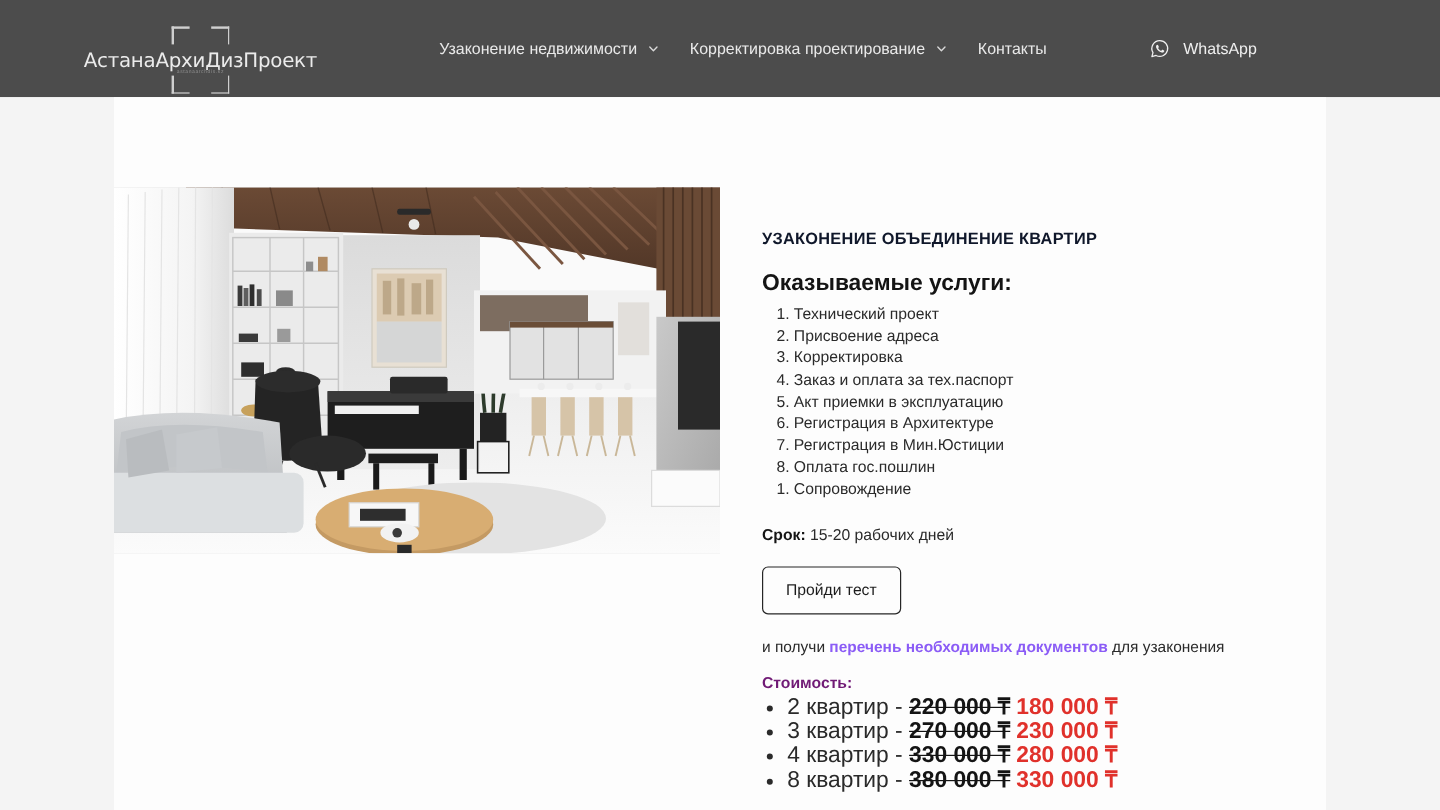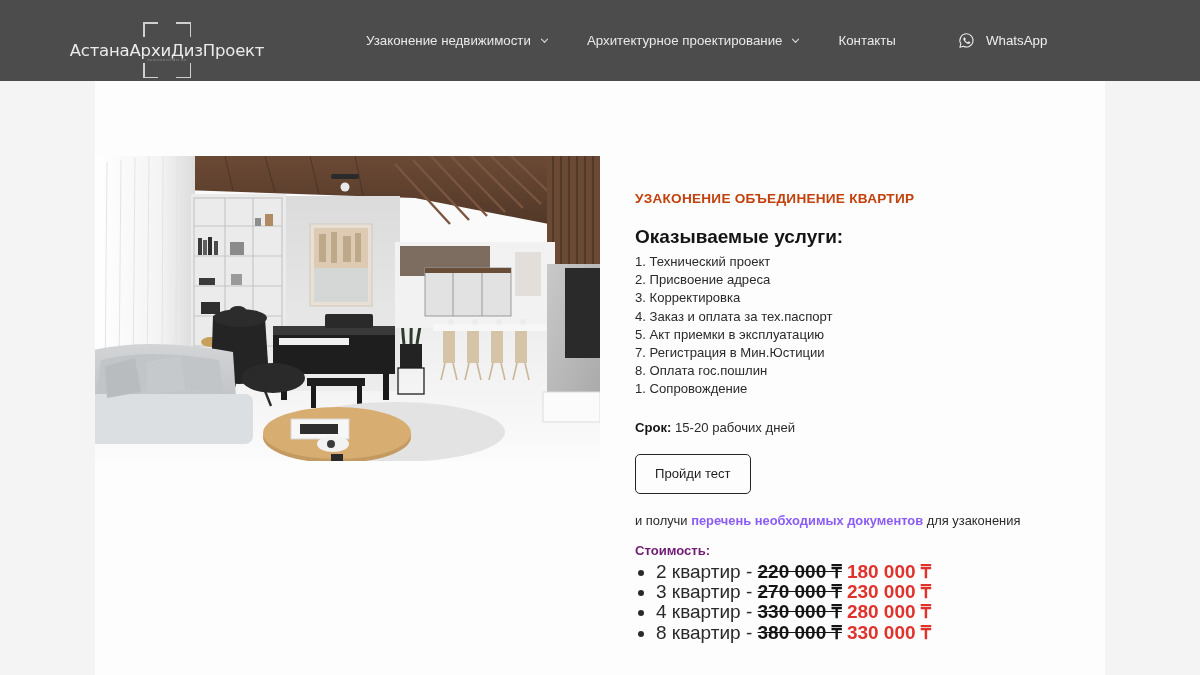--- a/index.html
+++ b/index.html
@@ -46,21 +46,21 @@
   }
   .logo-sub{
     position:absolute; left:50%; transform:translateX(-50%);
     top:35px; z-index:2;
     font-size:4.2px; letter-spacing:0.5px;
     color:#8e8e8e; white-space:nowrap;
   }
 
   .nav{
     position:absolute; left:366px; top:0; height:81px;
-    display:flex; align-items:center; gap:12px;
+    display:flex; align-items:center; gap:0;
   }
   .nav-item{
     display:flex; align-items:center; gap:9px;
     color:#e9e9e9; font-size:13.3px; white-space:nowrap;
     cursor:pointer; margin-right:26px;
   }
   .nav-item:last-child{ margin-right:0; }
   .chev{ display:block; width:9px; height:9px; opacity:.92; }
 
   .wa{
@@ -87,25 +87,25 @@
   }
   .photo svg{ display:block; width:505px; height:305px; }
 
   
   .content{
     position:absolute; left:540px; top:110px;
     width:430px;
   }
   .h1{
     font-size:13.6px; font-weight:bold; letter-spacing:.25px;
-    color:#c2410c; margin-bottom:20px;
+    color:#0f172a; margin-bottom:20px;
   }
   .lead{ font-size:19px; font-weight:bold; color:#141414; margin-bottom:5px; }
   .svc{ list-style:none; }
-  .svc li{ font-size:13.1px; color:#2a2a2a; line-height:18.2px; }
+  .svc li{ font-size:13.1px; color:#2a2a2a; line-height:18.2px;margin-left:12px; }
 
   .term{ font-size:13.1px; color:#2a2a2a; margin-top:21px; }
   .term b{ color:#141414; }
 
   .test-btn{
     margin-top:19px;
     display:inline-block;
     border:1.6px solid #262626; border-radius:5px;
     background:#fdfdfd;
     padding:11px 19px 12px;
@@ -145,21 +145,21 @@
   <nav class="nav">
 
     <div class="nav-item">
       <span>Узаконение недвижимости</span>
       <svg class="chev" viewBox="0 0 12 12">
         <path d="M2 4.2 L6 8.4 L10 4.2" fill="none" stroke="#e6e6e6" stroke-width="1.5" stroke-linecap="round" stroke-linejoin="round"></path>
       </svg>
     </div>
 
     <div class="nav-item">
-      <span>Архитектурное проектирование</span>
+      <span>Корректировка проектирование</span>
       <svg class="chev" viewBox="0 0 12 12">
         <path d="M2 4.2 L6 8.4 L10 4.2" fill="none" stroke="#e6e6e6" stroke-width="1.5" stroke-linecap="round" stroke-linejoin="round"></path>
       </svg>
     </div>
 
     <div class="nav-item">
       <span>Контакты</span>
     </div>
 
   </nav>
@@ -375,20 +375,21 @@
       <div class="h1">УЗАКОНЕНИЕ ОБЪЕДИНЕНИЕ КВАРТИР</div>
 
       <div class="lead">Оказываемые услуги:</div>
 
       <ul class="svc">
         <li>1. Технический проект</li>
         <li>2. Присвоение адреса</li>
         <li>3. Корректировка</li>
         <li>4. Заказ и оплата за тех.паспорт</li>
         <li>5. Акт приемки в эксплуатацию</li>
+        <li>6. Регистрация в Архитектуре</li>
         <li>7. Регистрация в Мин.Юстиции</li>
         <li>8. Оплата гос.пошлин</li>
         <li>1. Сопровождение</li>
       </ul>
 
       <div class="term">
         <b>Срок:</b>
         <span>15-20 рабочих дней</span>
       </div>
 

